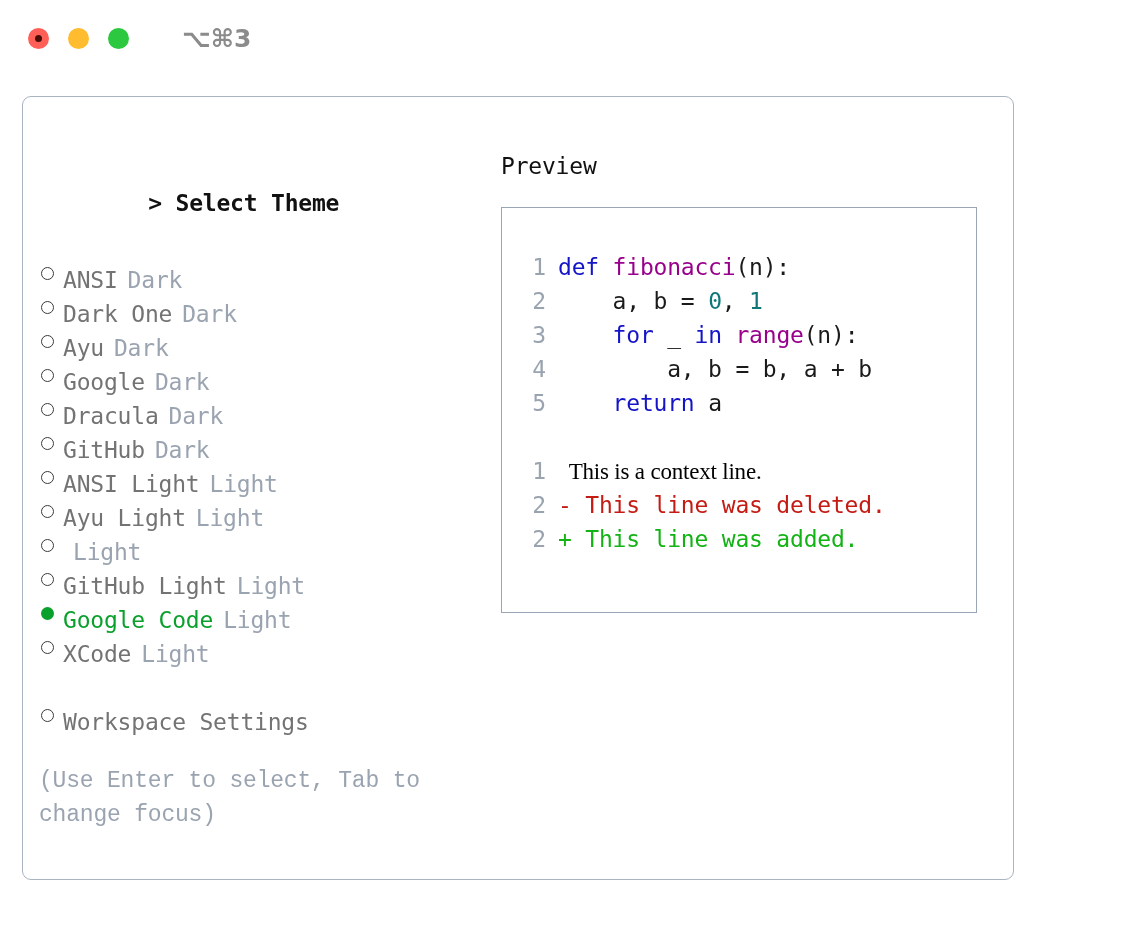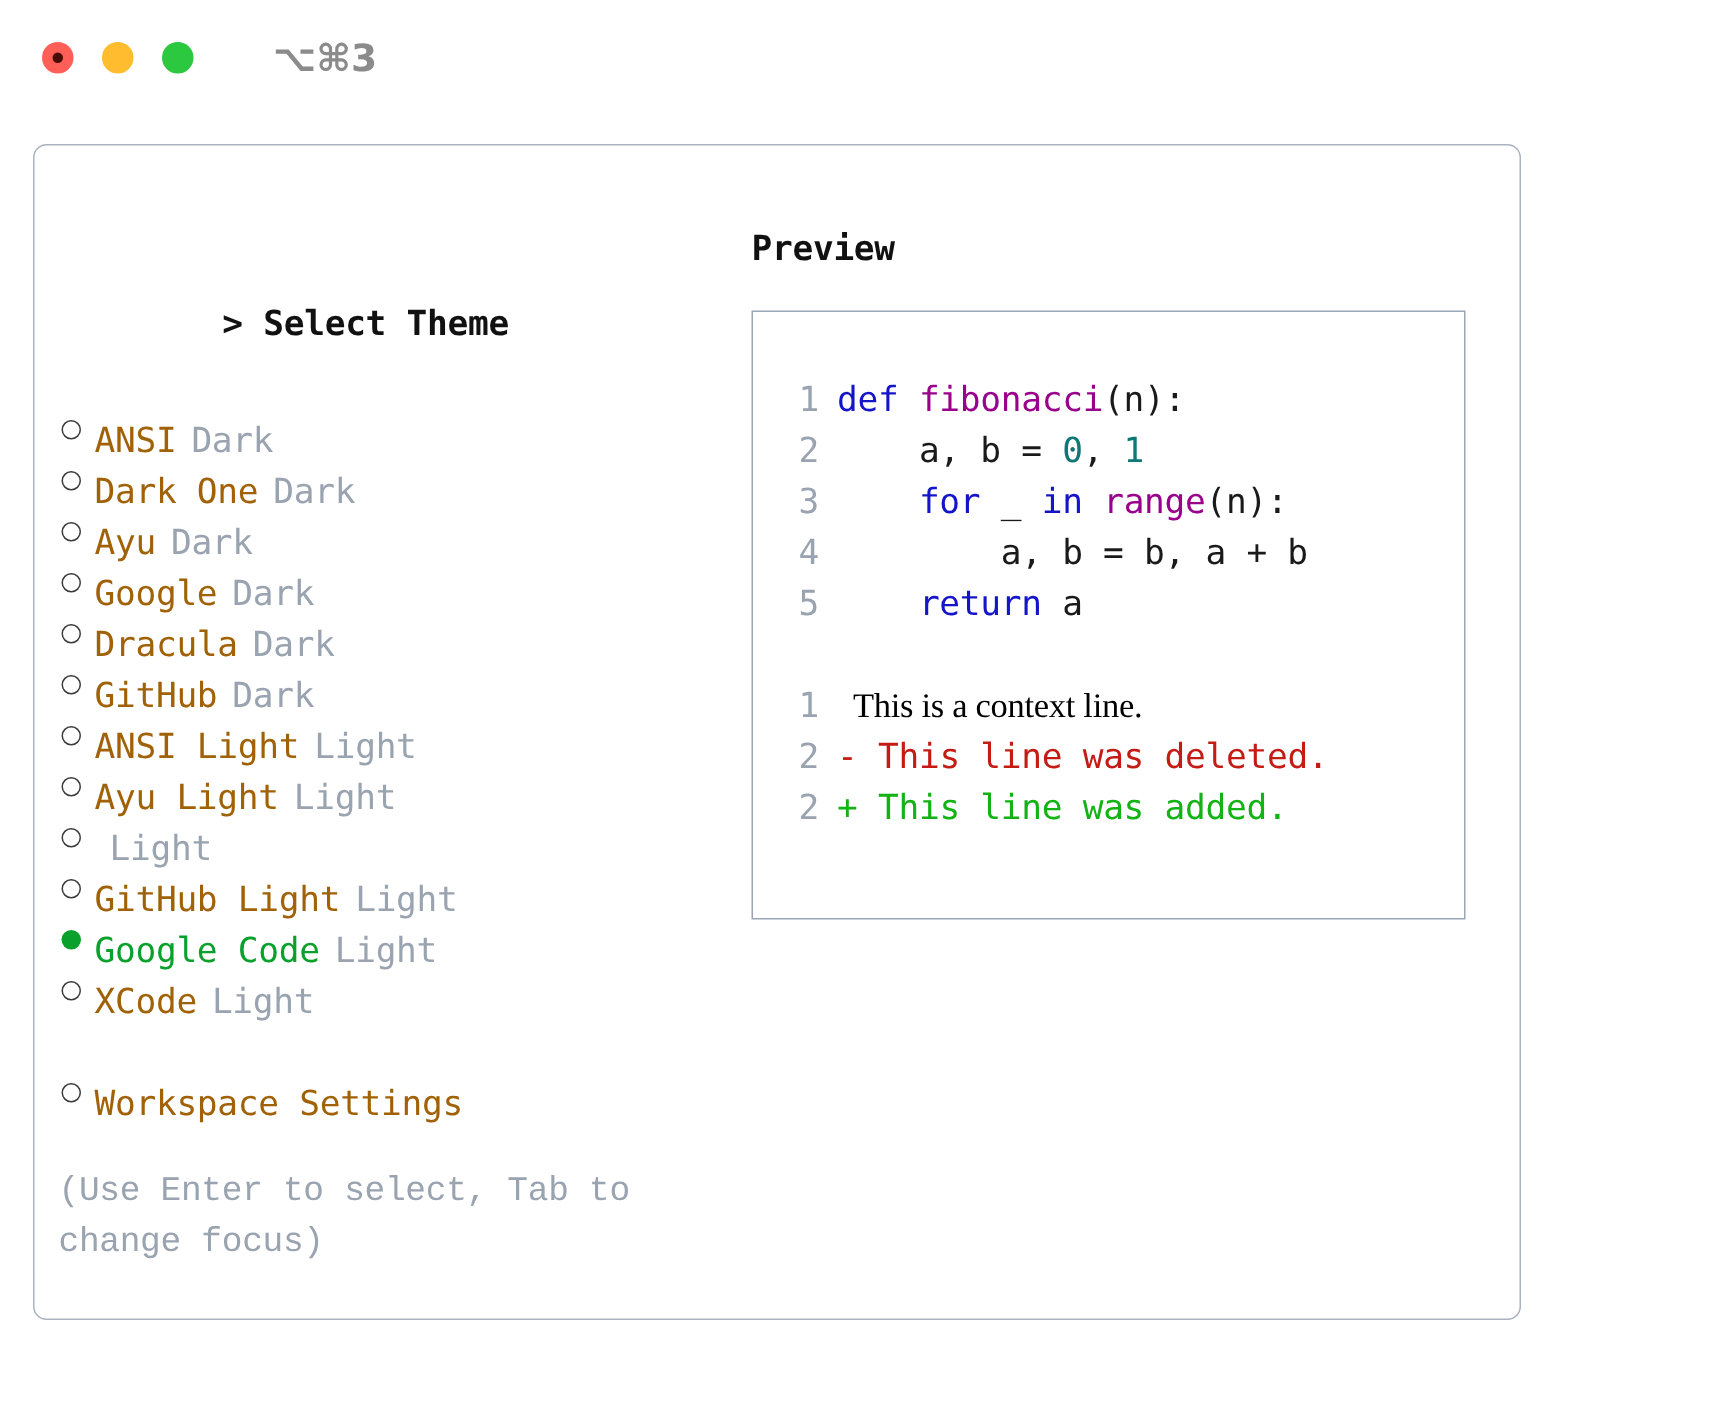--- a/index.html
+++ b/index.html
@@ -79,21 +79,21 @@
     border: 1.6px solid #aab3c0;
     border-radius: 9px;
     box-sizing: border-box;
     background: #ffffff;
   }
 
   
   #theme-column {
     position: absolute;
     left: 16px;
-    top: 68px;
+    top: 55px;
     width: 440px;
   }
 
   .section-heading {
     font-size: 23px;
     font-weight: 700;
     color: #111111;
     line-height: 34px;
     white-space: pre;
     letter-spacing: -0.2px;
@@ -126,21 +126,21 @@
     box-sizing: border-box;
   }
   .marker.off .glyph {
     border: 1.7px solid #3b3b3b;
     background: transparent;
   }
   .marker.on .glyph {
     border: none;
     background: #0aa02c;
   }
-  .opt-name { color: #a16207; }
+  .opt-name { color: #737373; }
   .opt-name.selected { color: #0aa02c; }
   .opt-kind { color: #9aa3b0; padding-left: 10px; }
 
   .group-gap { height: 34px; }
 
   .sub-heading {
     font-size: 23px;
     color: #1a1a1a;
     line-height: 34px;
     padding-left: 24px;
@@ -161,21 +161,21 @@
 
   
   #preview-column {
     position: absolute;
     left: 478px;
     top: 52px;
     width: 500px;
   }
   #preview-heading {
     font-size: 23px;
-    font-weight: 700;
+    font-weight: 400;
     color: #111111;
     line-height: 34px;
     letter-spacing: -0.2px;
     white-space: pre;
   }
   #preview-box {
     margin-top: 24px;
     width: 476px;
     height: 406px;
     border: 1.7px solid #9aa6b6;

